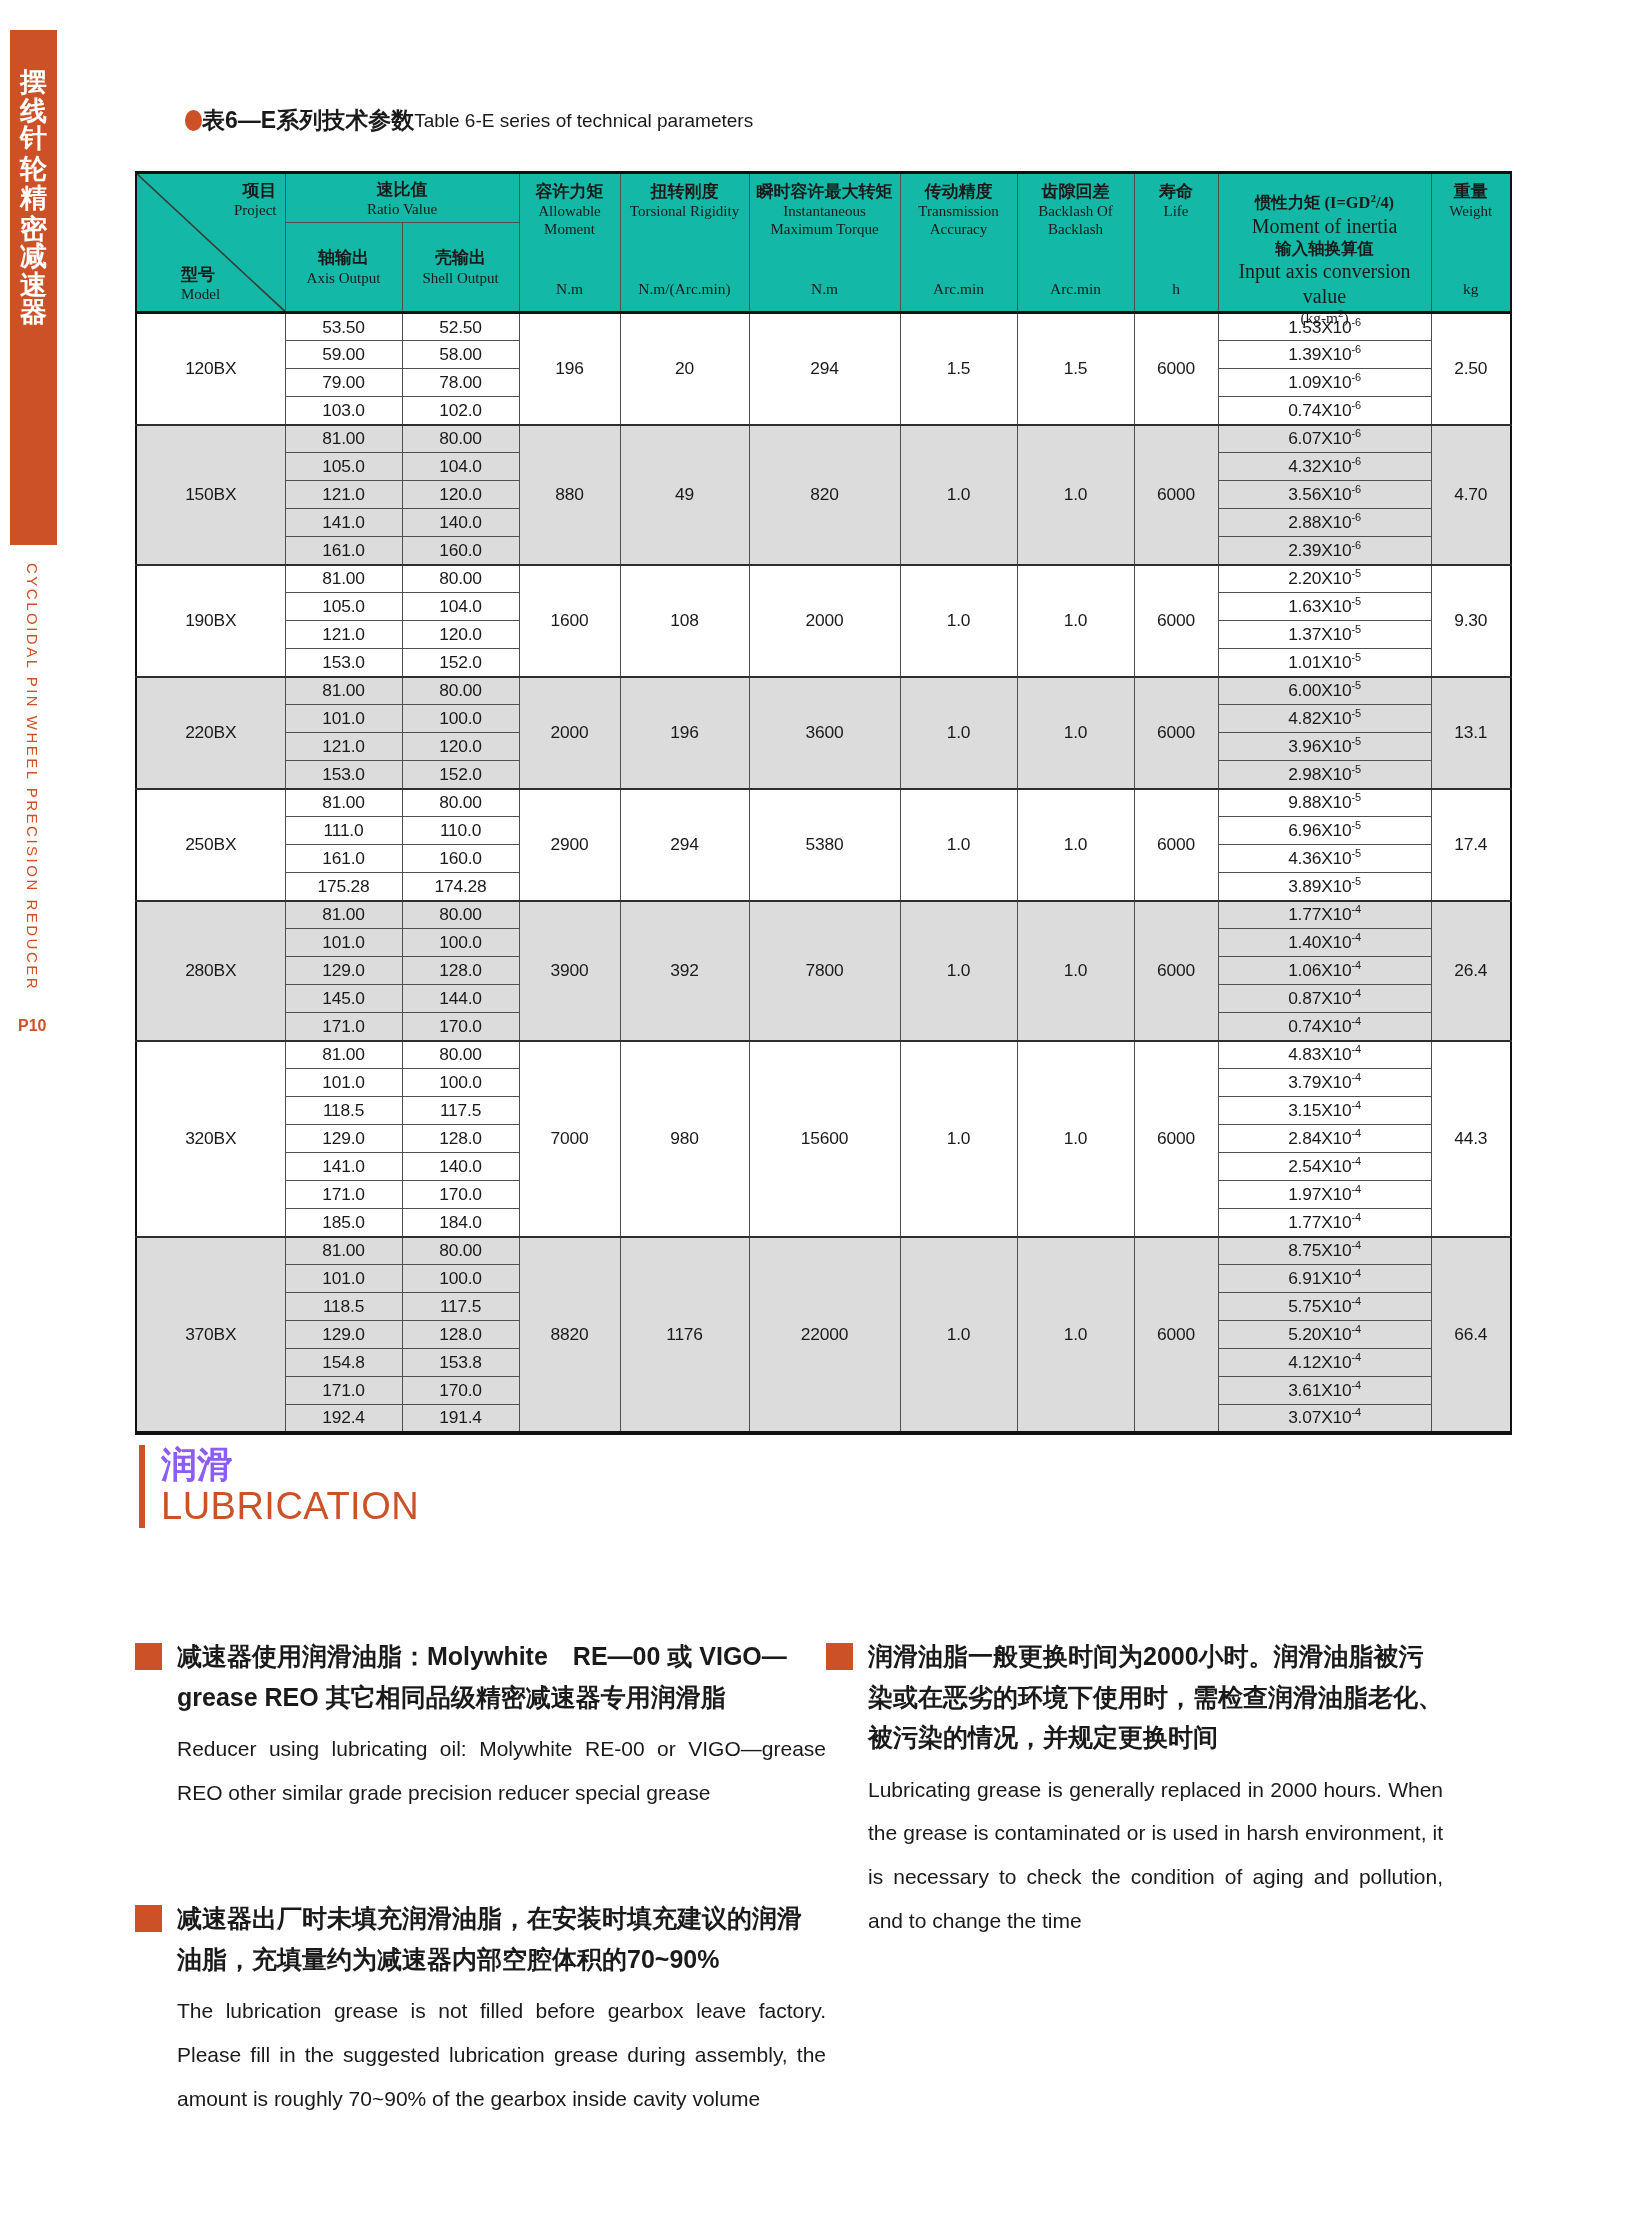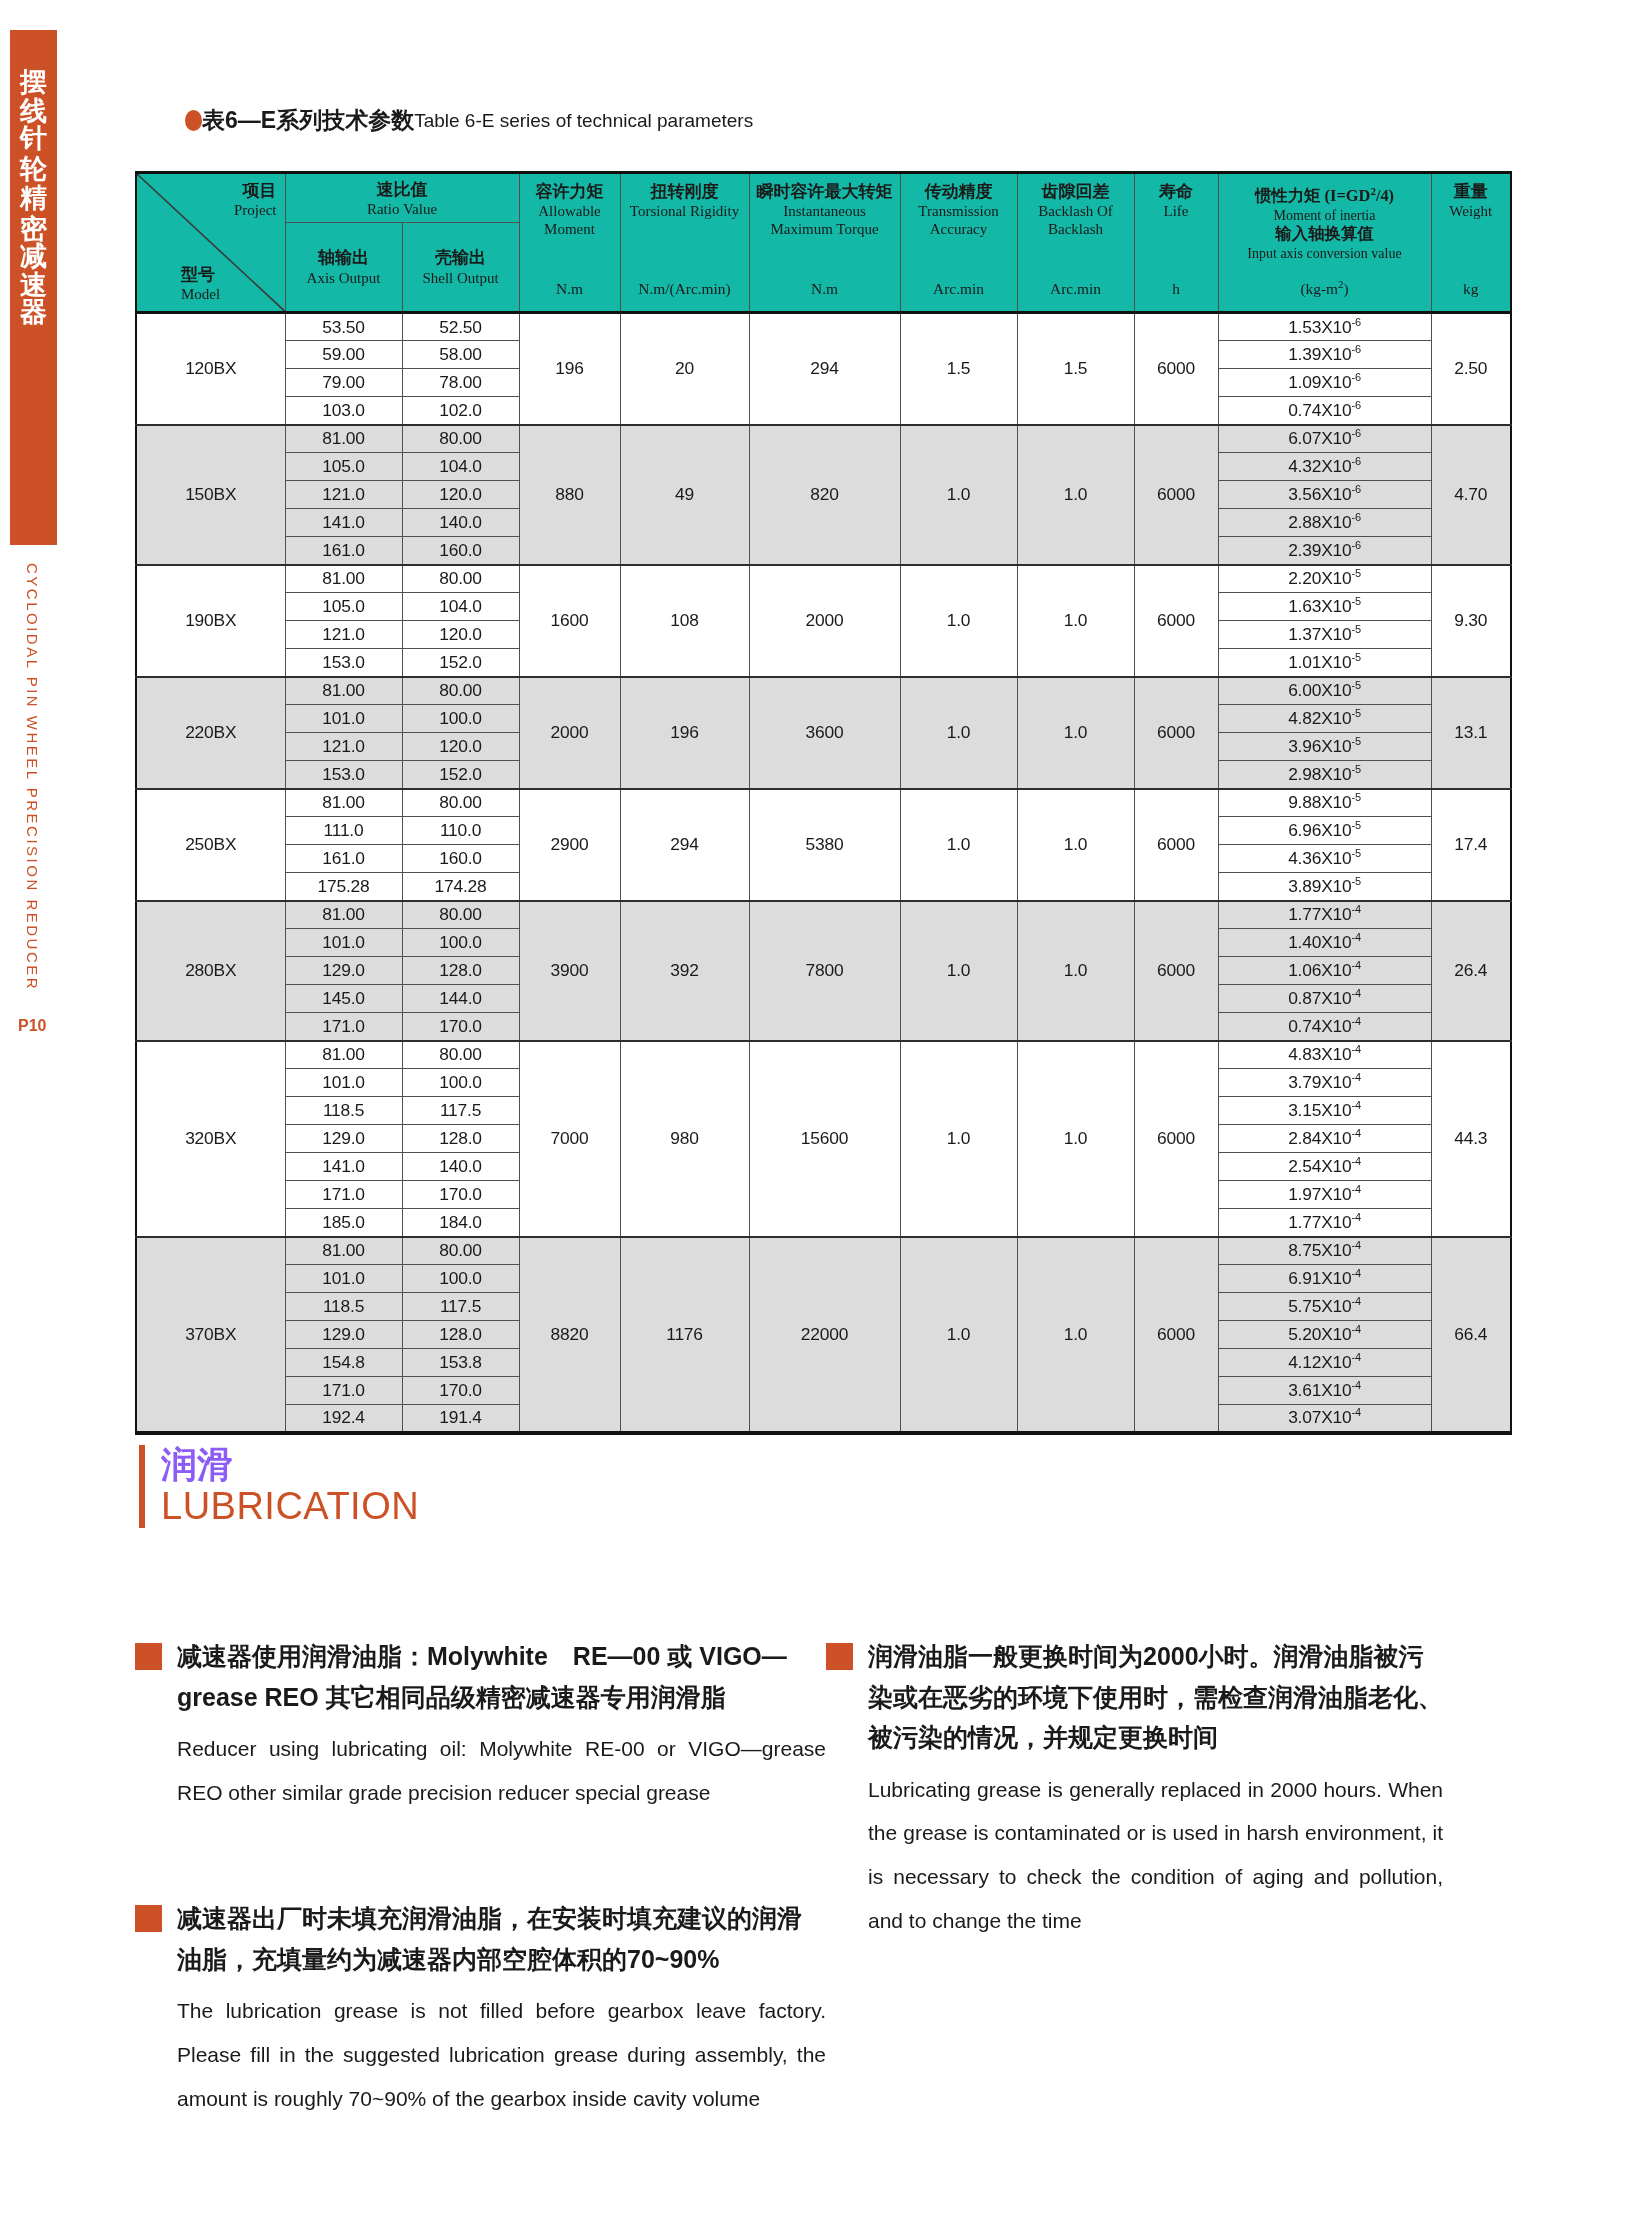--- a/index.html
+++ b/index.html
@@ -49,23 +49,23 @@
   .hen{ font-size:15px; display:block; line-height:1.2; }
   .hcol{ height:133px; display:flex; flex-direction:column; align-items:center; padding:7px 2px 9px 2px; }
   .hcol .sp{ flex:1; }
   .hunit{ font-size:15.4px; }
   .row1-cell{ padding-top:5px; text-align:center; }
   .row2-cell{ text-align:center; vertical-align:middle;margin-left:19px; }
   .corner{ position:relative; }
   .corner svg{ position:absolute; left:0; top:0; width:100%; height:100%; }
   .corner .proj{ position:absolute; right:8px; top:6px; text-align:right; }
   .corner .model{ position:absolute; left:8px; bottom:8px; text-align:left;margin-left:36px; }
-  .inertia-head{ padding-top:12px; padding-bottom:9px;text-align:center; }
+  .inertia-head{ padding-top:19px; padding-bottom:9px;text-align:center; }
   .inertia-head .hcn{ font-size:16.4px; }
-  .inertia-head .hen{ font-size:14px; line-height:1.25; }
+  .inertia-head .hen{ font-size:20px; line-height:1.25; }
 
   
   .lub-head{ position:absolute; left:139px; top:1445px; border-left:6px solid #cd5126; padding-left:16px; }
   .lub-cn{ color:#8b5cf6; font-size:36px; font-weight:bold; line-height:1.1; }
   .lub-en{ color:#cd5126; font-size:38px; line-height:1.15; letter-spacing:0.5px; }
   .lub-cols{ position:absolute; left:135px; top:1636px; width:1377px; display:flex; }
   .lub-col{ flex:0 0 auto; }
   .lub-col.left{ width:691px; }
   .lub-col.right{ width:617px; }
   .para{ position:relative; padding-left:42px; margin-bottom:84px; }

